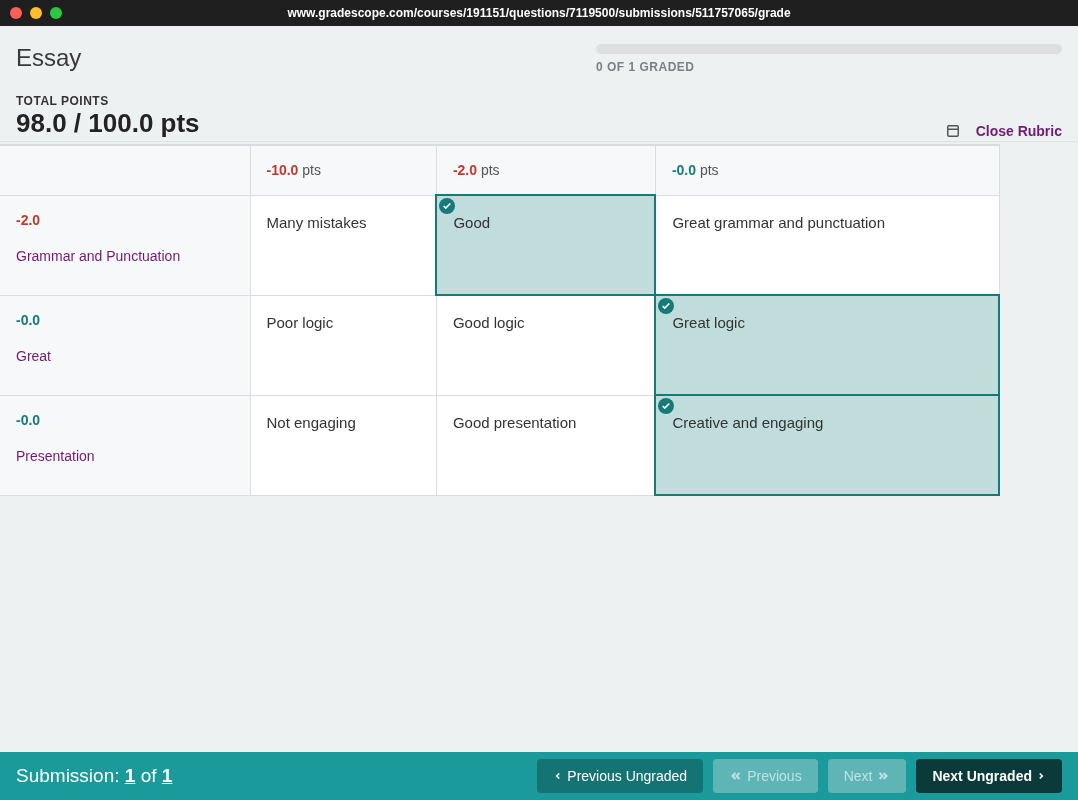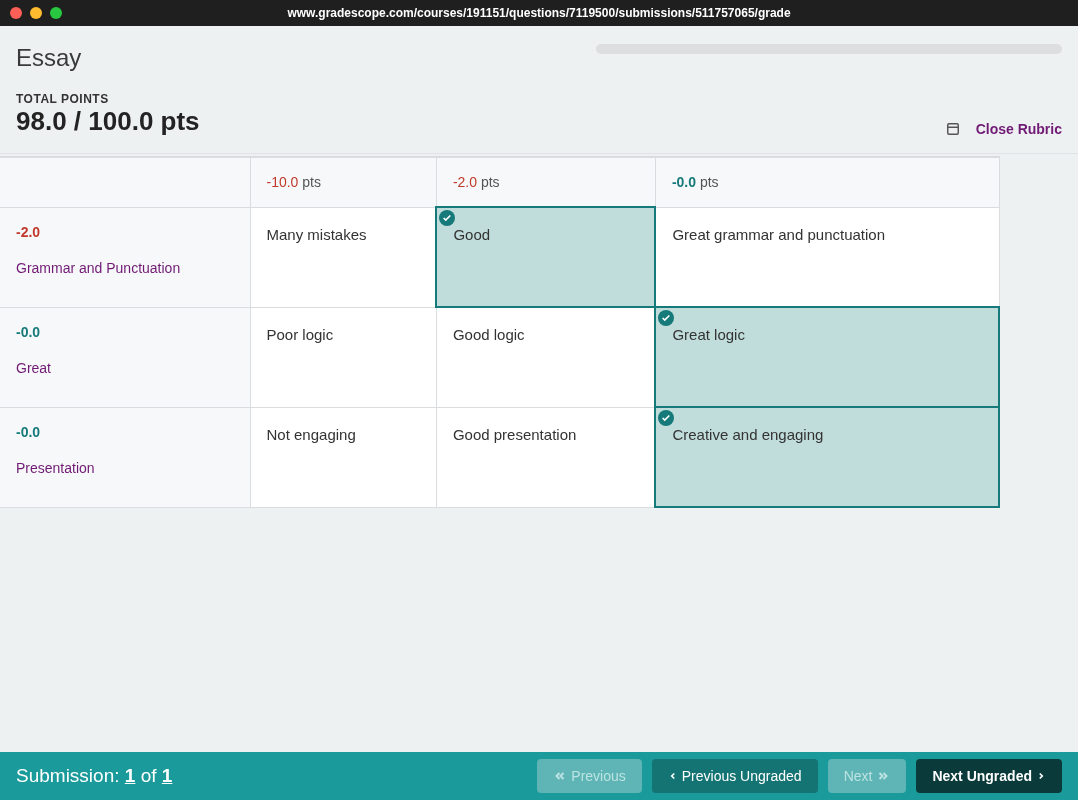--- a/index.html
+++ b/index.html
@@ -61,21 +61,21 @@
     .progress-label {
       font-size: 12px;
       font-weight: 700;
       color: #7a7f82;
       letter-spacing: 0.5px;
       margin-top: 6px;
     }
     .points-row {
       display: flex;
       align-items: flex-end;
-      padding: 12px 16px 16px 16px;
+      padding: 12px 16px 2px 16px;
       border-bottom: 1px solid #dfe3e5;
     }
     .points-left { flex: 1; }
     .total-points-label {
       font-size: 12px;
       font-weight: 700;
       color: #333;
       letter-spacing: 0.5px;
     }
     .total-points-value {
@@ -108,21 +108,21 @@
       border-top: 2px solid #d9dde0;
       font-weight: 400;
     }
     .thead-corner {
       background: #f7f8f9;
       border: 1px solid #d9dde0;
       border-top: 2px solid #d9dde0;
       border-left: none;
       width: 250px;
     }
-    .thead-pts-neg { color: #c0392b; font-weight: 400; }
+    .thead-pts-neg { color: #c0392b; font-weight: 700; }
     .thead-pts-zero { color: #167a7a; font-weight: 700; }
     .thead-pts-unit { color: #555; font-weight: 400; }
     .row-label-cell {
       background: #f7f8f9;
       border: 1px solid #d9dde0;
       border-left: none;
       padding: 16px;
       vertical-align: top;
       font-size: 14px;
       width: 250px;
@@ -202,20 +202,21 @@
     <div class="window-btn btn-yellow"></div>
     <div class="window-btn btn-green"></div>
   </div>
   <div class="url-text">www.gradescope.com/courses/191151/questions/7119500/submissions/511757065/grade</div>
 </div>
 
 <div class="header-row">
   <div class="page-title">Essay</div>
   <div class="progress-wrap">
     <div class="progress-bar"></div>
+    <div class="progress-label">0 OF 1 GRADED</div>
   </div>
 </div>
 
 <div class="points-row">
   <div class="points-left">
     <div class="total-points-label">TOTAL POINTS</div>
     <div class="total-points-value">98.0 / 100.0 pts</div>
   </div>
   <div class="close-rubric">
     <svg width="14" height="14" viewBox="0 0 24 24" fill="none" stroke="#555" stroke-width="2.5">
@@ -276,32 +277,32 @@
           </div><span>Creative and engaging</span></td>
       </tr>
     </tbody>
 </table>
 
 <div class="footer">
   <div class="sub-label">
     <span>Submission: </span><strong>1</strong><span> of </span><strong>1</strong>
   </div>
   <div class="footer-spacer"></div>
+  <button class="footer-btn btn-teal">
+    <svg width="10" height="12" viewBox="0 0 24 24" fill="none" stroke="#fff" stroke-width="4">
+        <polyline points="15 18 9 12 15 6"></polyline>
+      </svg>
+    <span>Previous Ungraded</span>
+  </button>
   <button class="footer-btn btn-disabled">
     <svg width="14" height="12" viewBox="0 0 24 24" fill="none" stroke="#bce3e3" stroke-width="4">
         <polyline points="11 18 5 12 11 6"></polyline>
         <polyline points="19 18 13 12 19 6"></polyline>
       </svg>
     <span>Previous</span>
-  </button>
-  <button class="footer-btn btn-teal">
-    <svg width="10" height="12" viewBox="0 0 24 24" fill="none" stroke="#fff" stroke-width="4">
-        <polyline points="15 18 9 12 15 6"></polyline>
-      </svg>
-    <span>Previous Ungraded</span>
   </button>
   <button class="footer-btn btn-disabled">
     <span>Next</span>
     <svg width="14" height="12" viewBox="0 0 24 24" fill="none" stroke="#bce3e3" stroke-width="4">
         <polyline points="5 18 11 12 5 6"></polyline>
         <polyline points="13 18 19 12 13 6"></polyline>
       </svg>
   </button>
   <button class="footer-btn btn-dark">
     <span>Next Ungraded</span>

